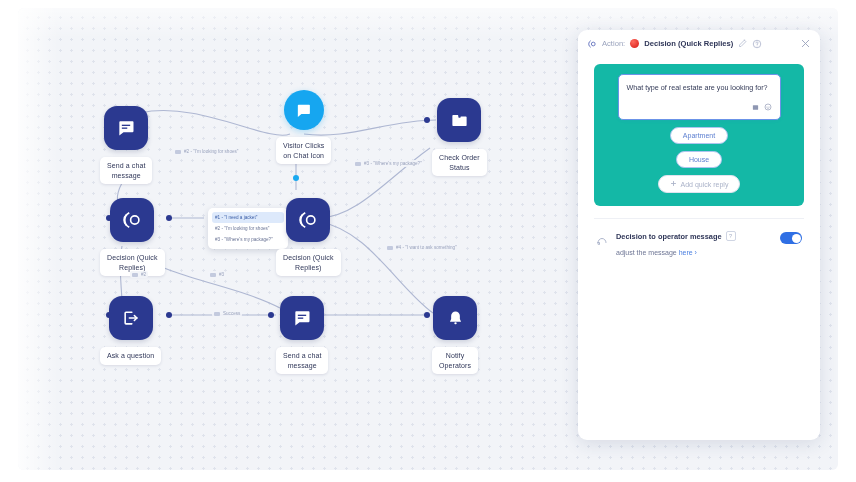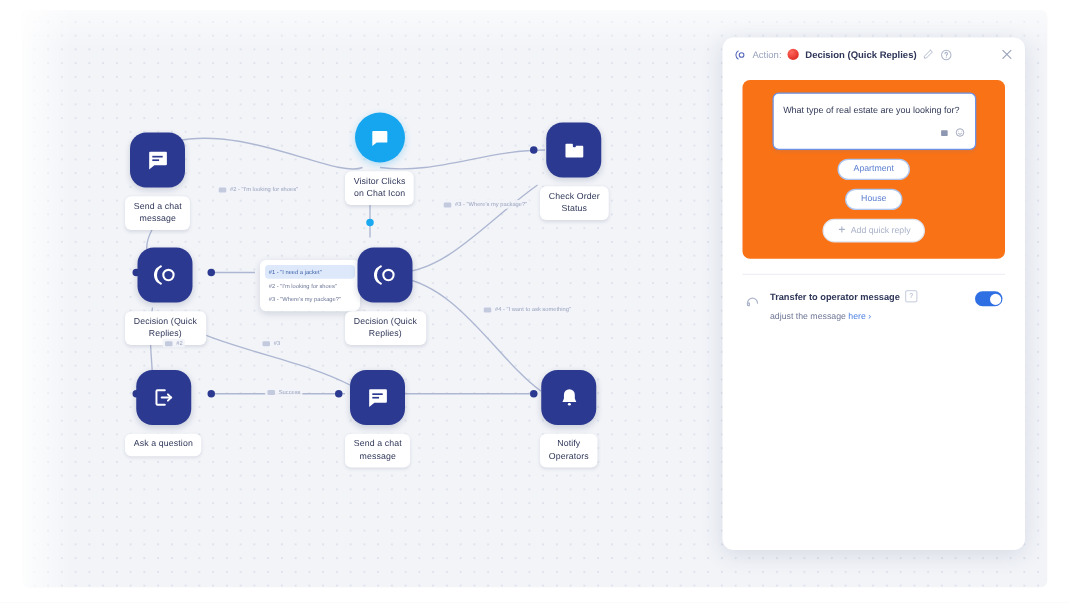--- a/index.html
+++ b/index.html
@@ -81,21 +81,21 @@
   }
   .panel-head .ptitle{font-size:7.6px;color:#2f3658;font-weight:700;}
   .panel-head .action-word{font-size:7.6px;color:#9aa3bd;font-weight:400;}
   .red-dot{width:9px;height:9px;border-radius:50%;
     background:radial-gradient(circle at 35% 30%, #ff6a5e, #e2312a 70%);}
   .hd-ic{color:#aeb6cc;display:flex;align-items:center;}
   .spacer{flex:1;}
 
   .panel-body{padding:0 16px;}
   .msg-card{
-    margin-top:7px;background:#f97316;border-radius:6px;padding:10px 10px 13px;
+    margin-top:7px;background:#14b8a6;border-radius:6px;padding:10px 10px 13px;
   }
   .msg-box{
     margin:0 auto;width:145px;border:1px solid #6b93e8;border-radius:5px;
     background:#fff;padding:7px 8px 4px;position:relative;
     box-shadow:0 1px 3px rgba(70,110,220,.10);
   }
   .msg-box .txt{font-size:7.2px;line-height:11px;color:#333a57;}
   .msg-box .tools{display:flex;justify-content:flex-end;gap:5px;margin-top:4px;color:#9aa3bd;}
 
   .chip-btn{
@@ -367,21 +367,21 @@
 
       <div class="opt-row">
         <span class="opt-ic">
           <svg width="12" height="12" viewBox="0 0 24 24" fill="none" stroke="#aeb6cc" stroke-width="2" stroke-linecap="round">
             <path d="M4 17a8 8 0 0 1 16 0"></path>
             <path d="M4 17h3v4H5a1 1 0 0 1-1-1v-3z"></path>
           </svg>
         </span>
         <span class="opt-txt">
           <span class="opt-title">
-            <span>Transfer to operator message</span>
+            <span>Decision to operator message</span>
             <span class="qmark">?</span>
           </span>
           <span class="opt-sub">
             <span>adjust the message </span><a href="#">here ›</a>
           </span>
         </span>
         <span class="toggle">
           <span class="knob"></span>
         </span>
       </div>

